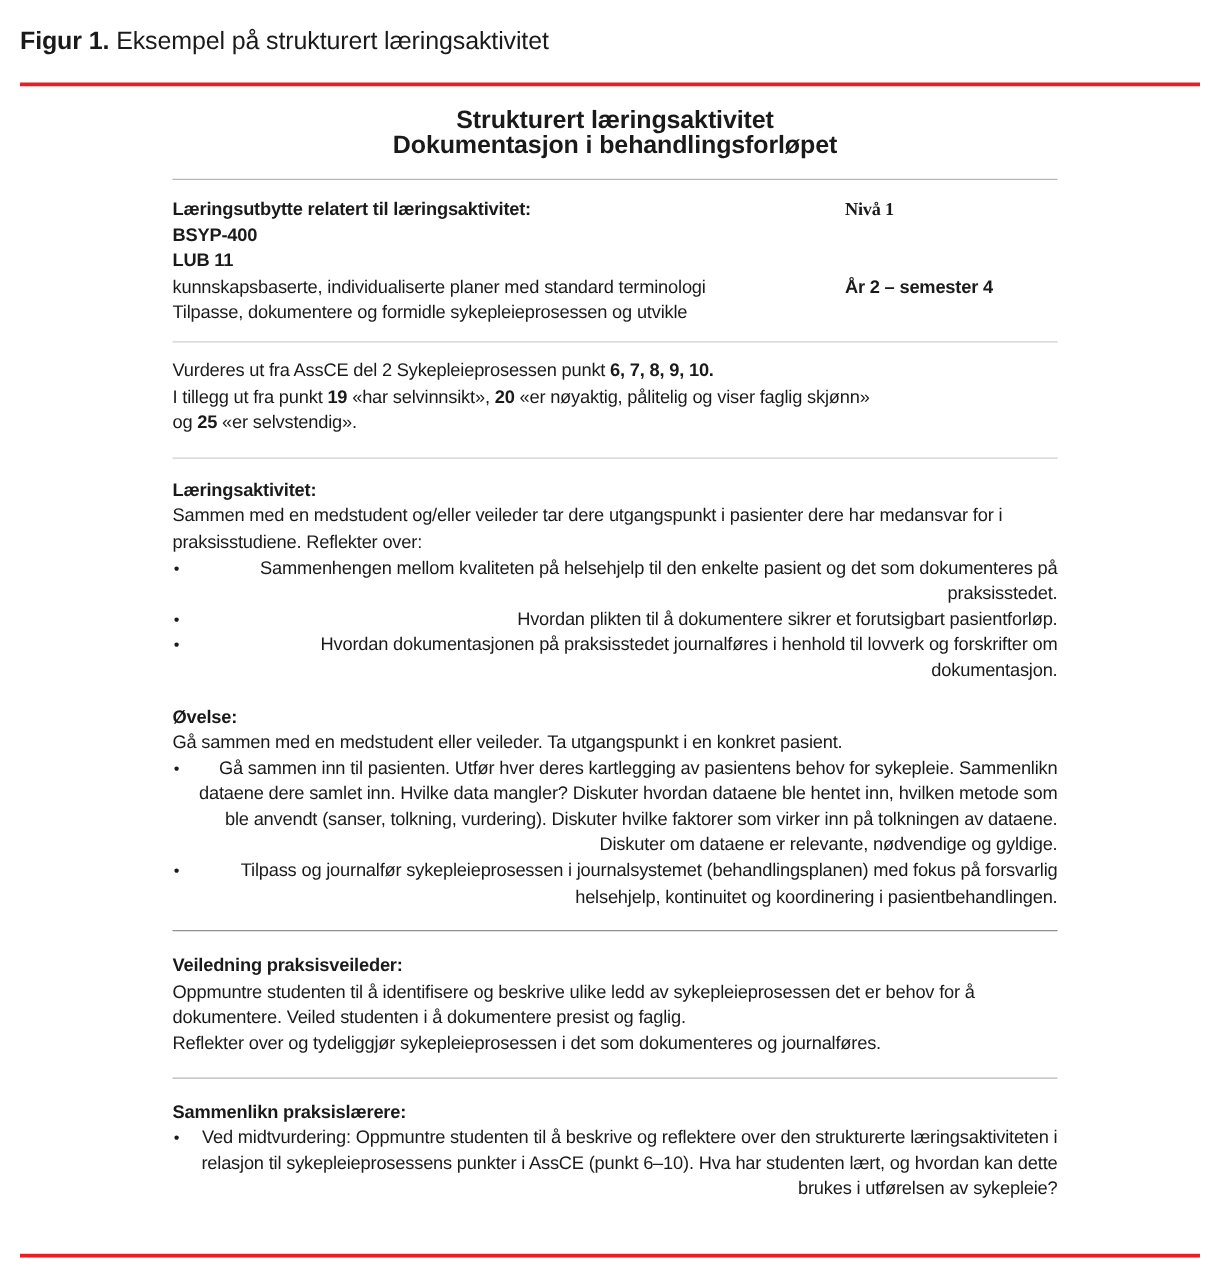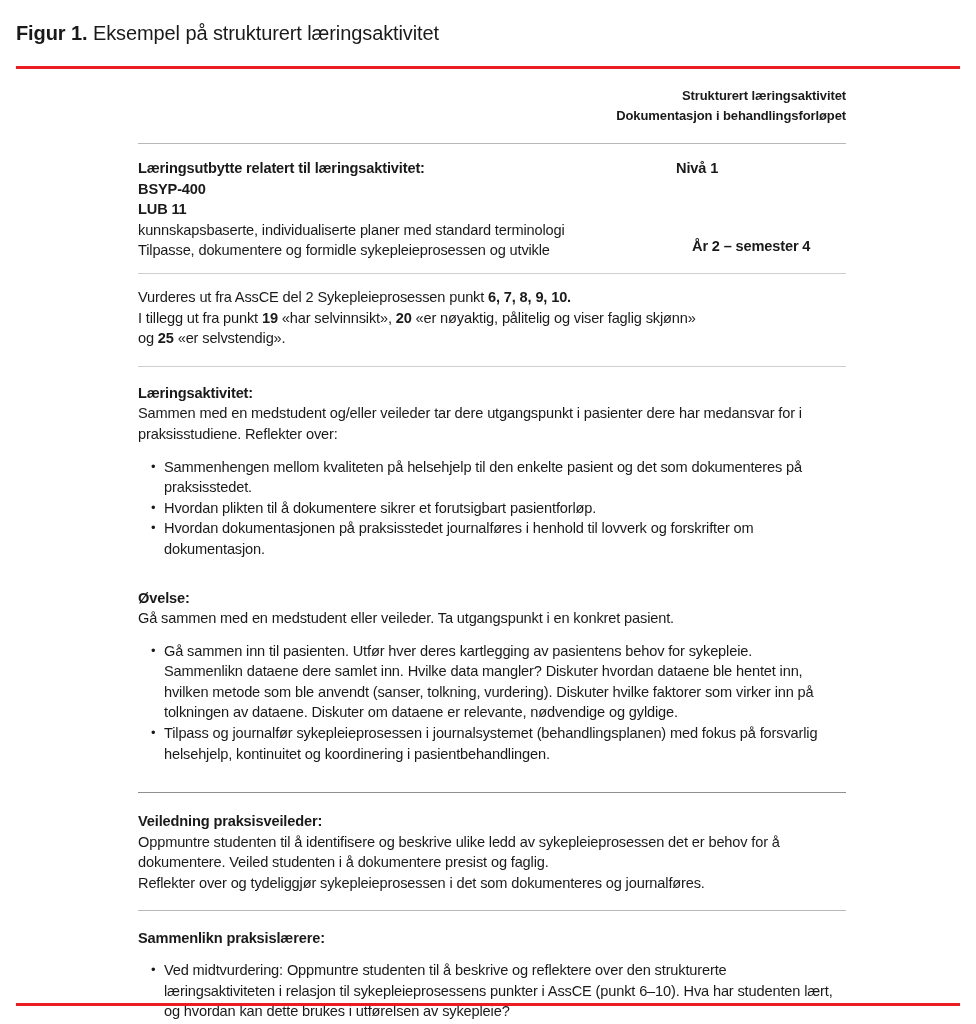--- a/index.html
+++ b/index.html
@@ -64,23 +64,23 @@
   .rule-gray {
     height: 1px;
     background: #b8b8b8;
     width: 100%;
   }
   .rule-gray.light { background: #cfcfcf; }
   .rule-gray.dark  { background: #8f8f8f; }
 
   
   .doc-header {
-    text-align: right;
-    font-weight: 700;
-    font-size: 13px;
+    text-align: center;
+    font-weight: 700;
+    font-size: 20px;
     line-height: 20px;
     letter-spacing: -0.1px;
     padding-bottom: 17px;
   }
 
   
   .section {
     font-size: 14.6px;
     line-height: 20.6px;
     letter-spacing: -0.15px;
@@ -105,28 +105,29 @@
   }
   .two-col .left {
     width: 534px;
   }
   .meta {
     position: absolute;
     left: 538px;
     font-weight: 700;
     white-space: nowrap;
   }
-  .meta.level    { top: 0px; }
-  .meta.semester { top: 78px; margin-left: 16px; }
+  .meta.level    { top: 0px; font-family: Liberation Serif, serif; }
+  .meta.semester { top: 62px; }
 
   
   ul.bullets {
     list-style: none;
-    margin: 12px;
+    margin: 0;
     padding: 0;
+    text-align: right;
   }
   ul.bullets > li {
     position: relative;
     padding-left: 14px;
     margin: 0;
   }
   ul.bullets > li::before {
     content: "\2022";
     position: absolute;
     left: 1px;

